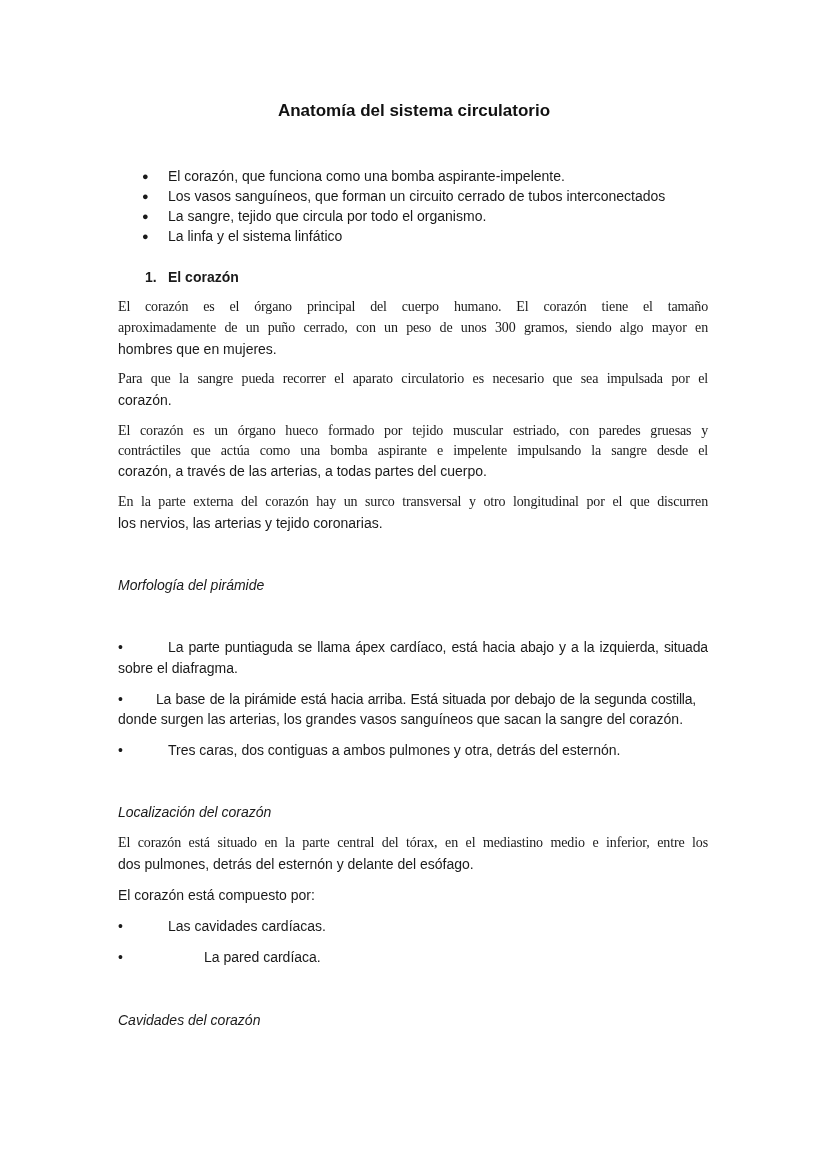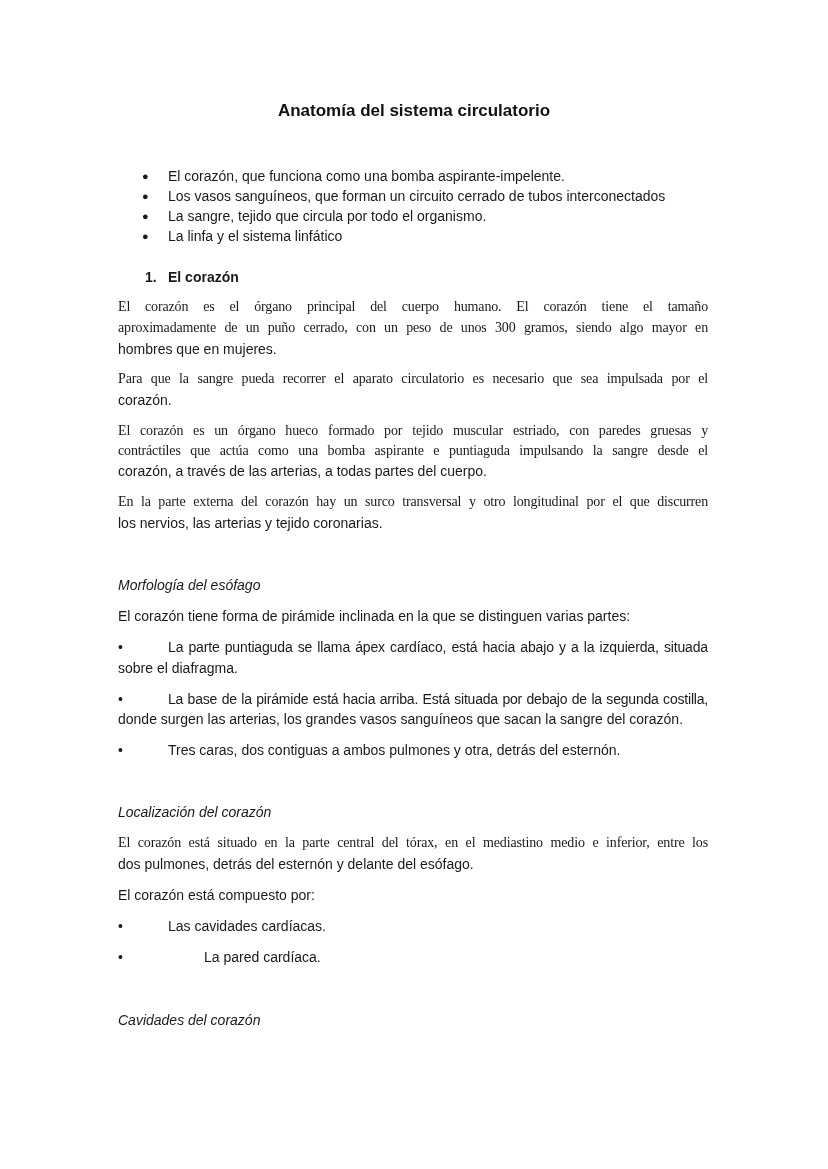--- a/index.html
+++ b/index.html
@@ -94,40 +94,39 @@
     <div class="abs line" style="left:118px; top:339px;">hombres que en mujeres.</div>
   </div>
 
   <div>
     <div class="abs line just" style="top:369px;">Para que la sangre pueda recorrer el aparato circulatorio es necesario que sea impulsada por el</div>
     <div class="abs line" style="left:118px; top:390px;">corazón.</div>
   </div>
 
   <div>
     <div class="abs line just" style="top:421px;">El corazón es un órgano hueco formado por tejido muscular estriado, con paredes gruesas y</div>
-    <div class="abs line just" style="top:441px;">contráctiles que actúa como una bomba aspirante e puntiaguda impulsando la sangre desde el</div>
+    <div class="abs line just" style="top:441px;">contráctiles que actúa como una bomba aspirante e impelente impulsando la sangre desde el</div>
     <div class="abs line" style="left:118px; top:461px;">corazón, a través de las arterias, a todas partes del cuerpo.</div>
   </div>
 
   <div>
     <div class="abs line just" style="top:492px;">En la parte externa del corazón hay un surco transversal y otro longitudinal por el que discurren</div>
     <div class="abs line" style="left:118px; top:513px;">los nervios, las arterias y tejido coronarias.</div>
   </div>
 
-  <div class="abs line italic" style="left:118px; top:575px;">Morfología del esófago</div>
+  <div class="abs line italic" style="left:118px; top:575px;">Morfología del pirámide</div>
 
-  <div class="abs line" style="left:118px; top:606px;">El corazón tiene forma de pirámide inclinada en la que se distinguen varias partes:</div>
 
   <div>
     <div class="abs line" style="left:118px; top:637px;">•</div>
     <div class="abs line" style="left:168px; top:637px; width:540px; text-align:justify; text-align-last:justify; letter-spacing:-0.15px;">La parte puntiaguda se llama ápex cardíaco, está hacia abajo y a la izquierda, situada</div>
     <div class="abs line" style="left:118px; top:658px;">sobre el diafragma.</div>
 
     <div class="abs line" style="left:118px; top:689px;">•</div>
-    <div class="abs line" style="left:168px; top:689px; width:540px; text-align:justify; text-align-last:justify; letter-spacing:-0.2px;">La base de la pirámide está hacia arriba. Está situada por debajo de la segunda costilla,</div>
+    <div class="abs line" style="left:156px; top:689px; width:540px; text-align:justify; text-align-last:justify; letter-spacing:-0.2px;">La base de la pirámide está hacia arriba. Está situada por debajo de la segunda costilla,</div>
     <div class="abs line" style="left:118px; top:709px;">donde surgen las arterias, los grandes vasos sanguíneos que sacan la sangre del corazón.</div>
 
     <div class="abs line" style="left:118px; top:740px;">•</div>
     <div class="abs line" style="left:168px; top:740px;">Tres caras, dos contiguas a ambos pulmones y otra, detrás del esternón.</div>
   </div>
 
   <div class="abs line italic" style="left:118px; top:802px;">Localización del corazón</div>
 
   <div>
     <div class="abs line just" style="top:833px;">El corazón está situado en la parte central del tórax, en el mediastino medio e inferior, entre los</div>

